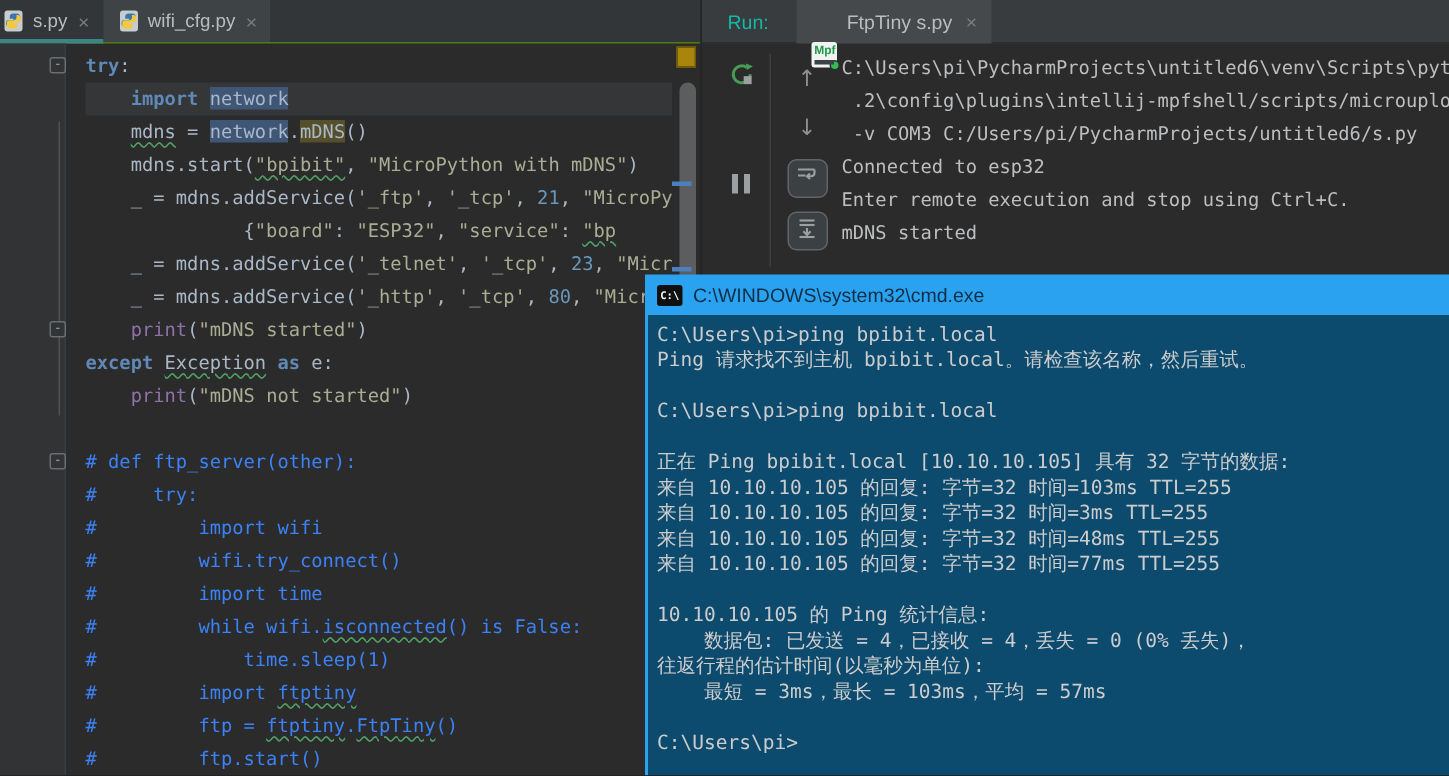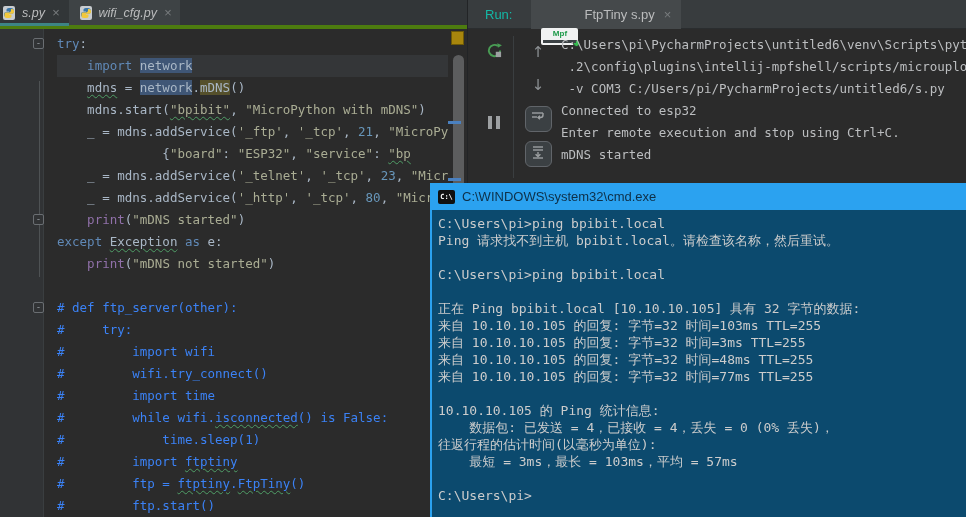--- a/index.html
+++ b/index.html
@@ -3,40 +3,40 @@
 <meta charset="utf-8">
 <style>
   * { margin:0; padding:0; box-sizing:border-box; }
   html,body { background:#1e1e1e; }
   .screen { position:relative; width:966px; height:517px; overflow:hidden;
             background:#2b2b2b; font-family:"Liberation Sans",sans-serif; }
 
   
   .editor-pane { position:absolute; left:0; top:0; width:467px; height:517px; background:#2b2b2b; }
   .tab-bar { position:absolute; left:0; top:0; right:0; height:29px; background:#32363
-8; background:#323638; display:flex; border-bottom:4px solid #4d7c0f;font-style:italic; }
+8; background:#323638; display:flex; border-bottom:1px solid #4d7c0f; }
   .tab { display:flex; align-items:center; gap:5px; padding:0 9px; font-size:12.5px;
          color:#bbbcbd; position:relative; cursor:default; }
   .tab.first { margin-left:-8px; }
   .tab.active::after { content:""; position:absolute; left:0; right:0; bottom:-1px; height:3px; background:#3d8585; }
   .tab.other { background:#3e4345; }
   .tab .close { color:#787c7e; font-size:13px; margin-left:2px; }
   .file-icon { width:16px; height:16px; flex:0 0 16px; }
 
   .gutter { position:absolute; left:0; top:29px; bottom:0; width:44px; background:#313335; border-right:1px solid #3a3e40; }
   .fold-line { position:absolute; left:39px; top:52px; height:196px; width:1px; background:#4e5254; }
   .fold-marker { position:absolute; left:33px; width:11px; height:11px; border:1px solid #6a6e72;
                  border-radius:2px; background:#313335; color:#9aa0a6; font:9px/9px "DejaVu Sans Mono",monospace;
                  text-align:center; }
 
   .code { position:absolute; left:45px; top:29px; right:19px; bottom:0; padding:4px 0 0 12px;
           font:12.5px/22px "DejaVu Sans Mono",monospace; color:#a9b7c6; white-space:pre; overflow:hidden; }
   .code-line { height:22px; }
   .code-line.cur { background:#343638; }
-  .kw  { color:#6089b7; }
+  .kw  { color:#6089b7;font-weight:bold; }
   .str { color:#aaad94; }
   .num { color:#6897bb; }
   .fn  { color:#9070a9; }
   .cmt { color:#3b82f6; }
   .wavy { text-decoration:underline; text-decoration-style:wavy; text-decoration-color:#4f9e66;
           text-decoration-thickness:1px; text-underline-offset:2px; }
   .sel   { background:#3f5676; }
   .write { background:#55502b; }
 
   .sb { position:absolute; right:2px; top:31px; width:14px; height:230px; }
@@ -46,21 +46,21 @@
   .sb-mark.m1 { top:90px; } .sb-mark.m2 { top:147px; }
 
   
   .run-pane { position:absolute; left:467px; top:0; right:0; bottom:0; background:#2b2b2b; border-left:1px solid #222426; }
   .run-header { position:absolute; left:0; top:0; right:0; height:29px; background:#383c3e;
                 display:flex; align-items:center; border-bottom:1px solid #2a2d2f; }
   .run-label { margin-left:17px; color:#14b8a6; font-size:13px; }
   .run-tab { margin-left:19px; height:29px; display:flex; align-items:center; gap:6px; padding:0 10px;
              background:#45494b; color:#bbbcbd; font-size:13px; }
   .run-tab .close { color:#787c7e; font-size:13px; margin-left:3px; }
-  .mpf-icon { width:37px; height:17px; background:#f1f2f2; border-radius:2px; position:relative;
+  .mpf-icon { width:17px; height:17px; background:#f1f2f2; border-radius:2px; position:relative;
               font:bold 8px/11px "Liberation Sans",sans-serif; color:#1d9a49; text-align:center;margin-top:44px; }
   .mpf-icon::after { content:""; position:absolute; left:2px; bottom:2px; right:2px; height:3px; background:#3c4245; }
   .mpf-dot { position:absolute; right:-2px; bottom:-2px; width:7px; height:7px; border-radius:50%;
              background:#35bb4f; border:1px solid #2b2b2b; }
 
   .tcol { position:absolute; display:flex; flex-direction:column; align-items:center; }
   .tcol1 { left:9px;  top:40px; width:34px; gap:11px; }
   .tcol2 { left:51px; top:40px; width:38px; gap:9px; }
   .tb { width:24px; height:24px; display:flex; align-items:center; justify-content:center; color:#9da0a2; }
   .tb.boxed { border:1px solid #61656a; border-radius:6px; width:27px; height:26px; background:#3b4043; }

